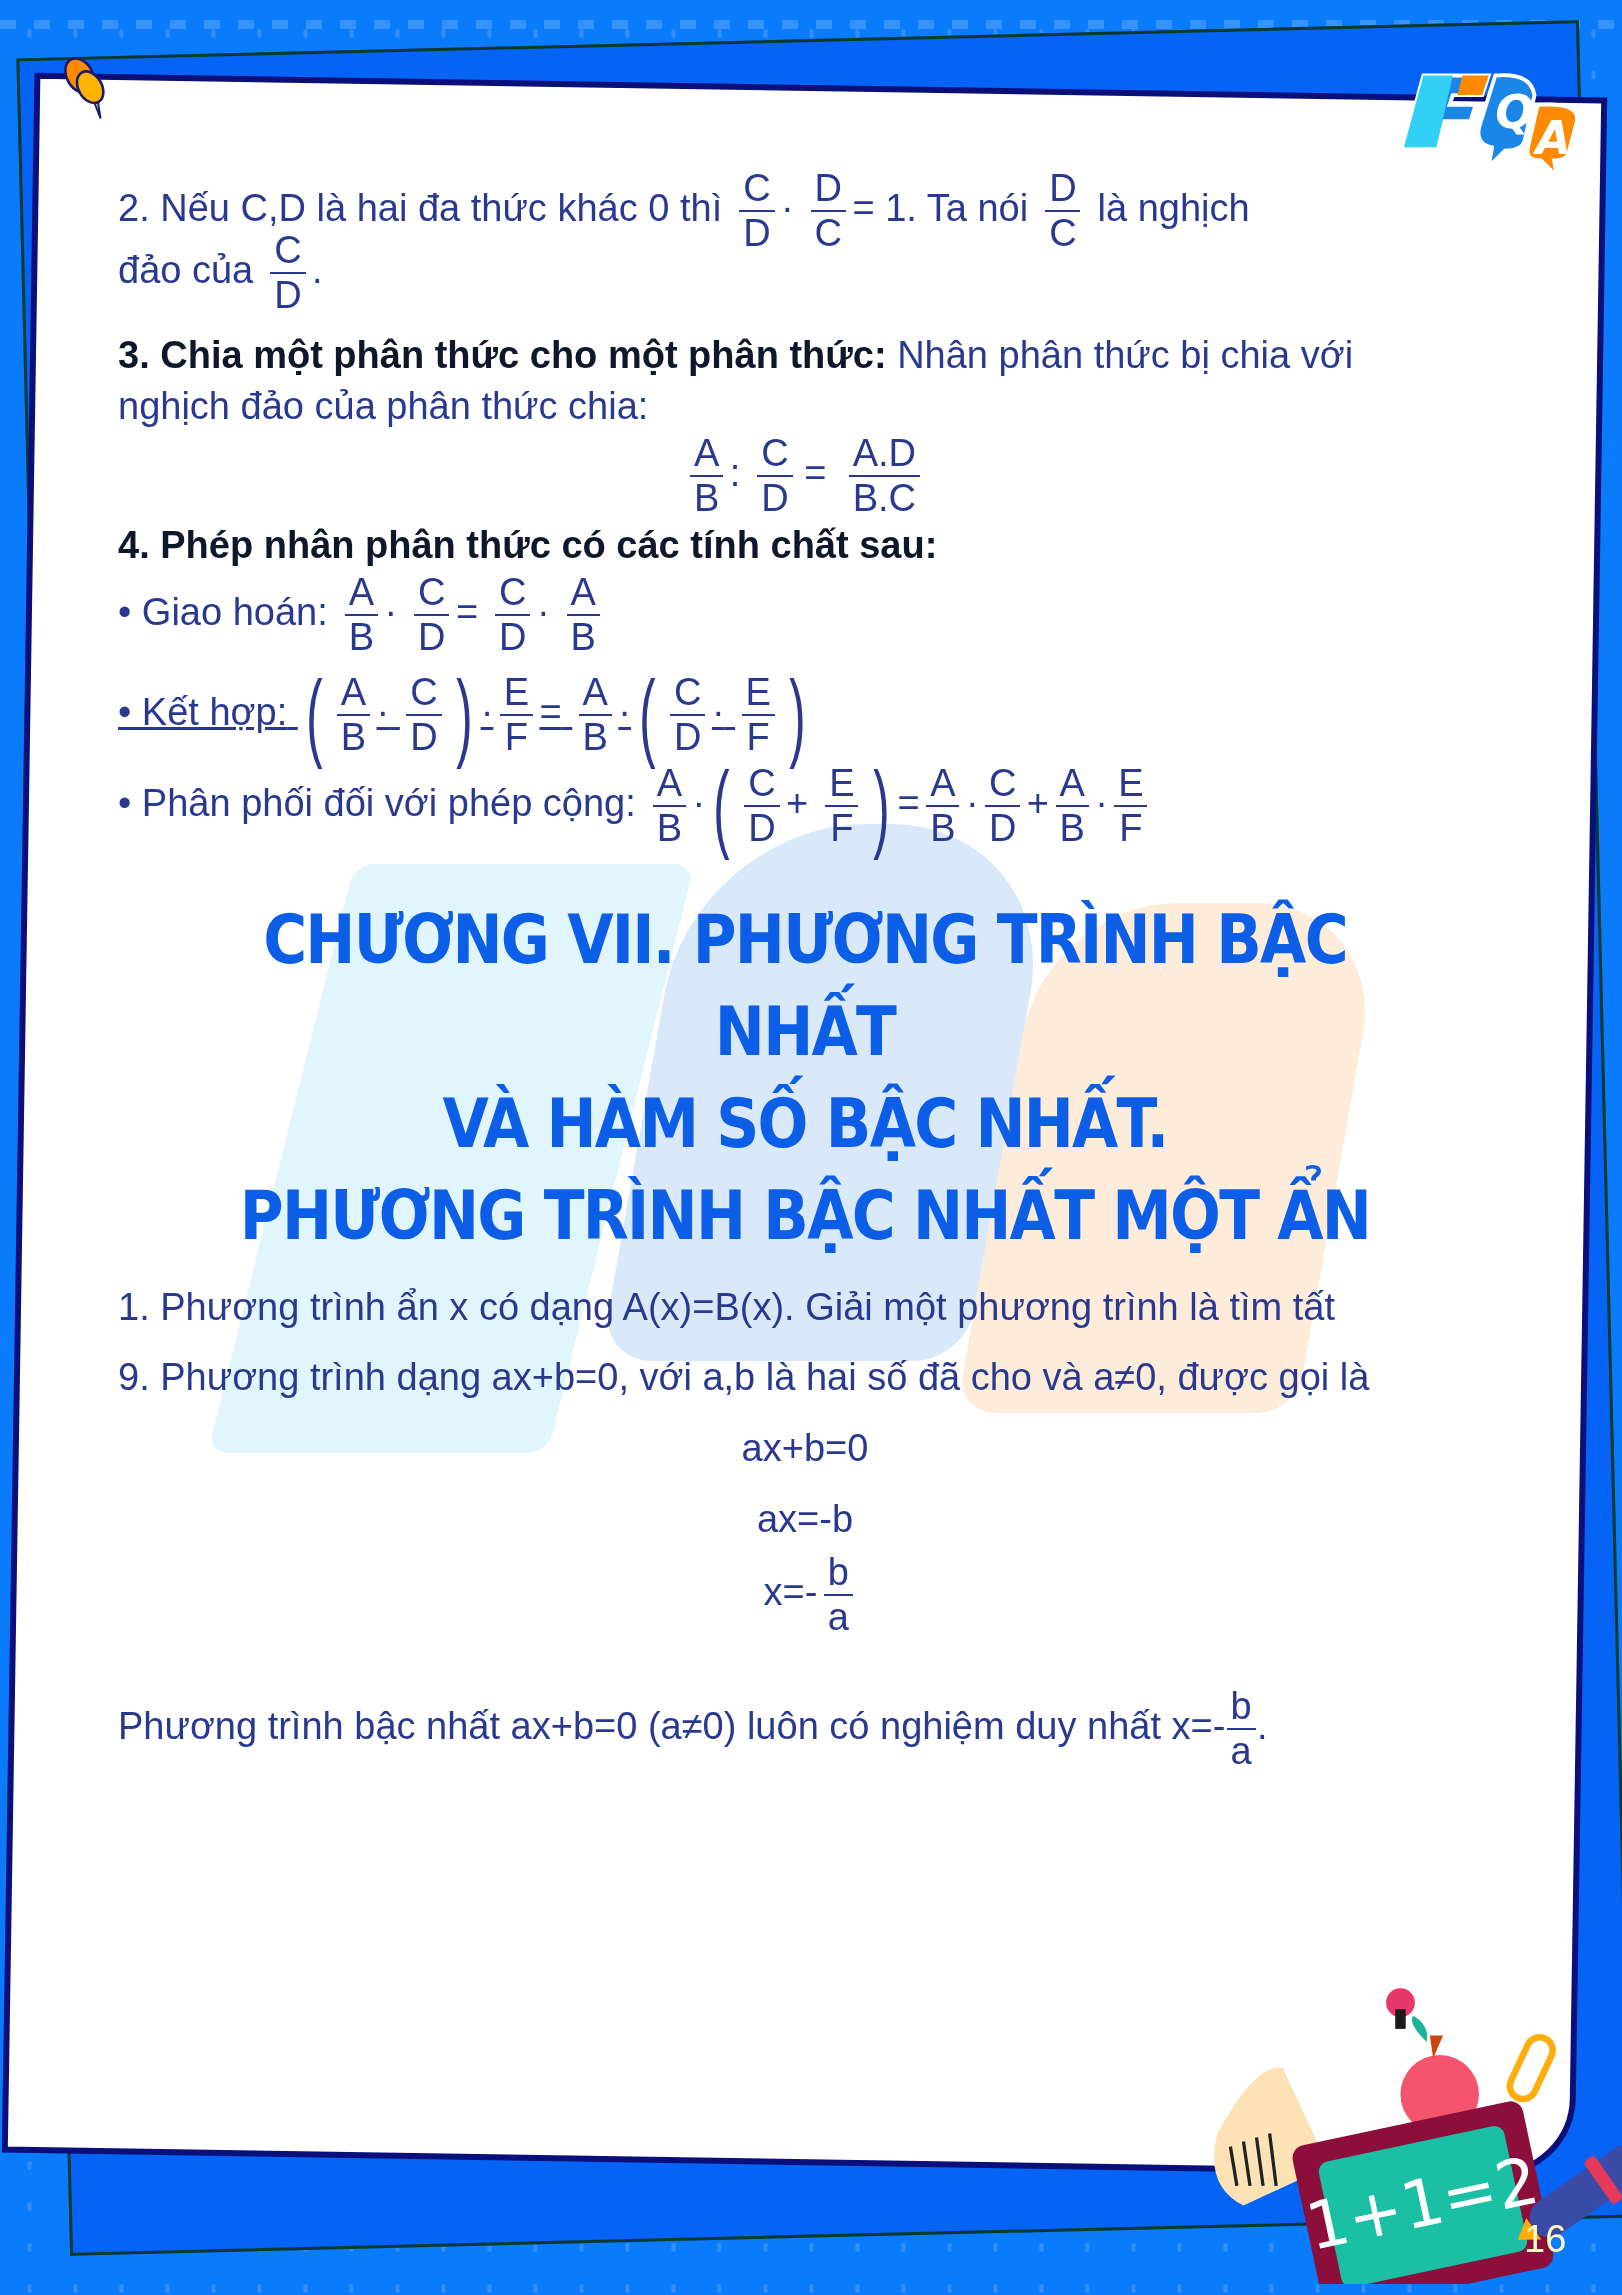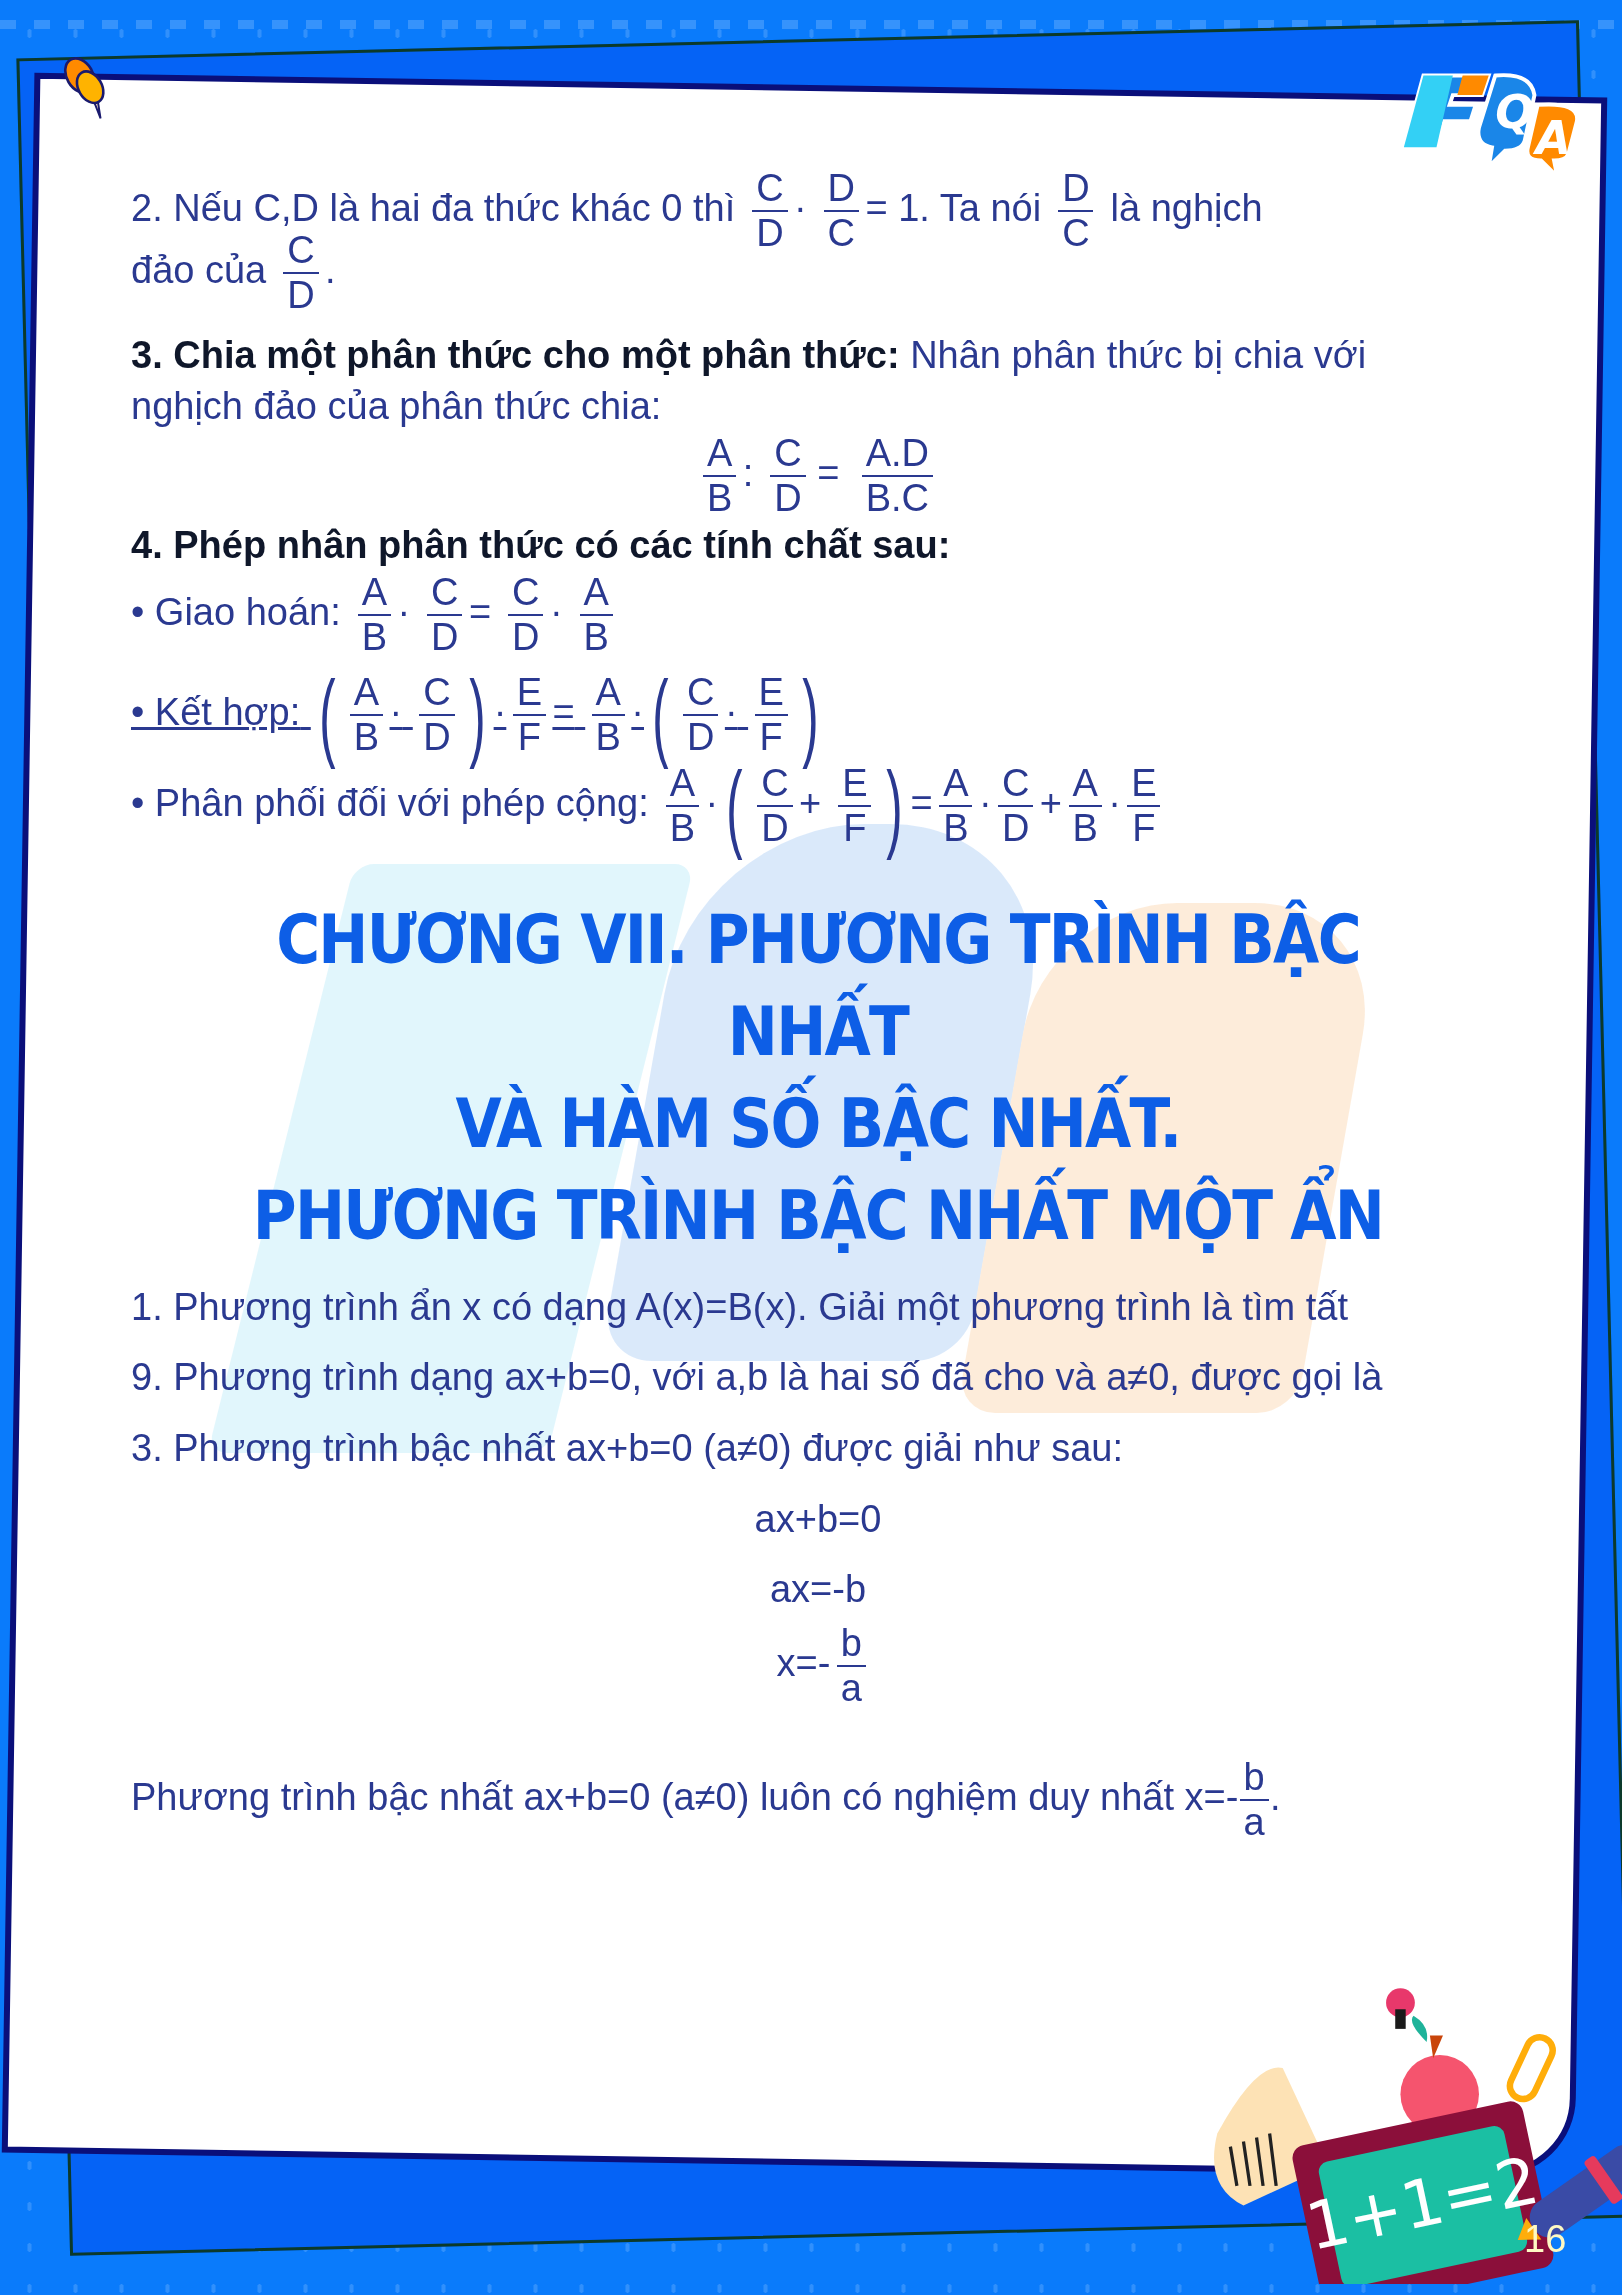--- a/index.html
+++ b/index.html
@@ -5,21 +5,21 @@
   html,body{margin:0;padding:0;}
   body{width:1623px;height:2295px;position:relative;overflow:hidden;background:#0a7bfb;font-family:"Liberation Sans",sans-serif;}
   .bg-dots{position:absolute;inset:0;background-image:radial-gradient(ellipse 3.9px 7.2px at center, rgba(255,255,255,0.16) 60%, transparent 62%);background-size:46px 41px;background-position:6.5px 13px;}
   .bg-dashes{position:absolute;left:0;right:0;top:19.6px;height:9.2px;background-image:linear-gradient(90deg, rgba(255,255,255,0.18) 0 15.7px, transparent 15.7px 34px);background-size:34px 9.2px;}
   .back-sheet{position:absolute;left:43px;top:39px;width:1557px;height:2192px;background:#0563f6;border:3.3px solid #0c3a2a;transform:rotate(-1.4deg);transform-origin:50% 50%;}
   .front-sheet{position:absolute;left:18.3px;top:85px;width:1561px;height:2068px;background:#fff;border:6.5px solid #0a0f7a;border-bottom-right-radius:79px;transform:rotate(0.9deg);transform-origin:50% 50%;}
   .watermark{position:absolute;left:281px;top:785px;width:1112px;height:720px;opacity:0.18;pointer-events:none;}
   .wm-f{position:absolute;left:0;top:79px;width:340px;height:589px;background:#5fd0f0;transform:skewX(-14deg);border-radius:19.6px;}
   .wm-q{position:absolute;left:366px;top:39px;width:366px;height:537px;background:#3a8ae8;border-radius:170px 170px 52px 52px;transform:skewX(-10deg);}
   .wm-a{position:absolute;left:720px;top:118px;width:340px;height:510px;background:#f59a3a;border-radius:131px 131px 39px 39px;transform:skewX(-10deg);}
-  .content{position:absolute;left:131px;top:164px;width:1374px;color:#2a3990;font-size:38px;line-height:51px;}
+  .content{position:absolute;left:118px;top:164px;width:1374px;color:#2a3990;font-size:38px;line-height:51px;}
   .line{white-space:nowrap;}
   .orange{color:#0f172a;font-weight:bold;}
   .frac{display:inline-flex;flex-direction:column;align-items:center;vertical-align:middle;line-height:43px;margin:0 6.5px;}
   .frac .num{border-bottom:2.6px solid #2a3990;padding:0 3.9px;}
   .frac .den{padding:0 3.9px;}
   .op{margin:0 5.2px;}
   .paren{font-size:98px;line-height:98px;vertical-align:middle;font-weight:100;transform:scaleX(0.5);display:inline-block;}
   .centered{text-align:center;}
   .chapter{color:#0d5ee6;font-weight:bold;font-size:68px;line-height:92px;text-align:center;letter-spacing:-2px;font-family:"DejaVu Sans",sans-serif;transform:scaleX(0.88);}
   .pin{position:absolute;left:60px;top:56px;width:59px;height:65px;}
@@ -180,21 +180,20 @@
     <div class="chapter">VÀ HÀM SỐ BẬC NHẤT.</div>
     <div class="chapter">PHƯƠNG TRÌNH BẬC NHẤT MỘT ẨN</div>
   </div>
 
   <div style="margin-top:19.6px;">
     <div class="line">1. Phương trình ẩn x có dạng A(x)=B(x). Giải một phương trình là tìm tất</div>
   </div>
   <div style="margin-top:19.6px;">
     <div class="line">9. Phương trình dạng ax+b=0, với a,b là hai số đã cho và a≠0, được gọi là</div>
   </div>
-  <div class="line" style="margin-top:19.6px;">3. Phương trình bậc nhất ax+b=0 (a≠0) được giải như sau:</div>
 
   <div class="centered" style="margin-top:19.6px;">
     <div style="margin-bottom:19.6px;">ax+b=0</div>
     <div style="margin-bottom:6.5px;">ax=-b</div>
     <div style="padding-left:13px;">
       <span>x=-</span><span class="frac">
           <span class="num">b</span>
           <span class="den">a</span>
         </span>
     </div>

